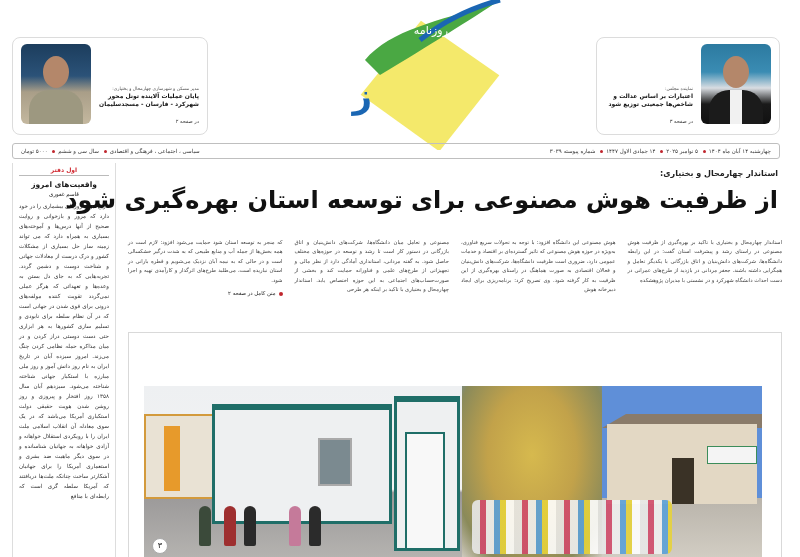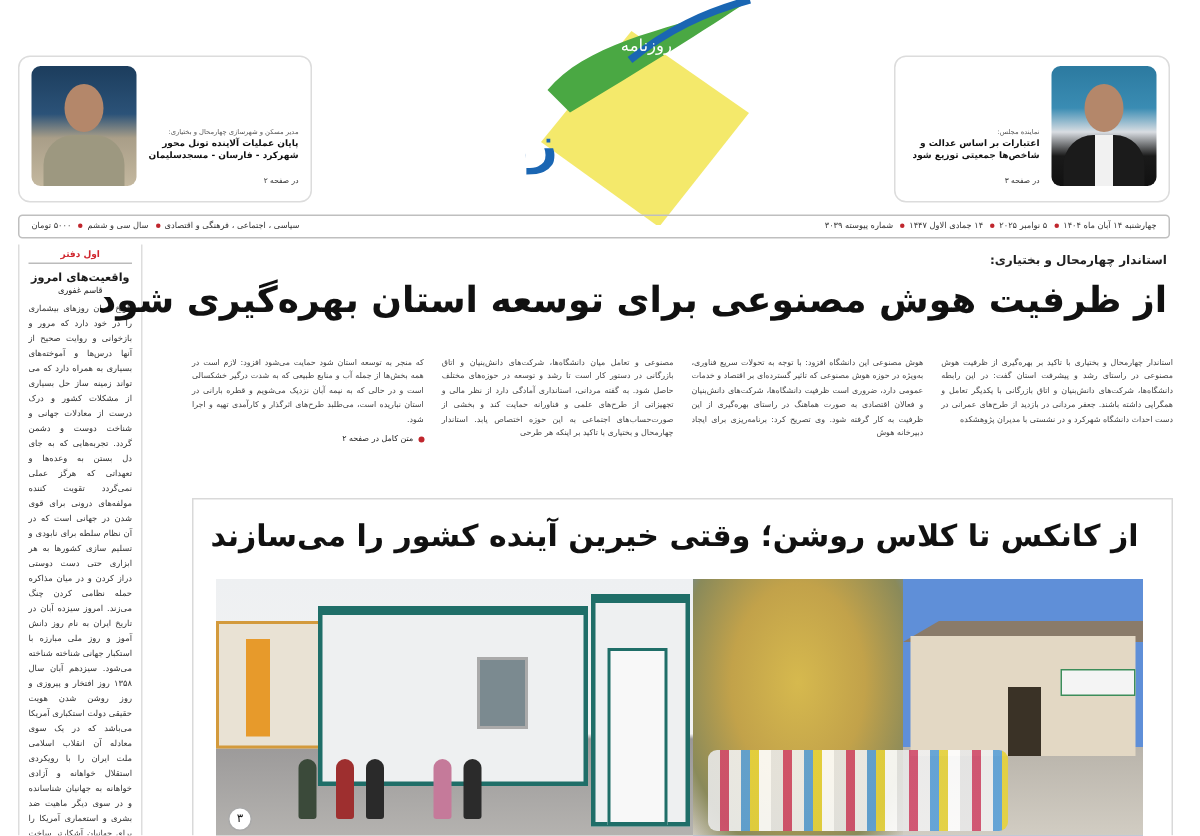--- a/index.html
+++ b/index.html
@@ -27,21 +27,21 @@
   .teaser.right .text { right: 86px; width: 96px; }
   .teaser .kicker { font-size: 4.5px; color: #555; }
   .teaser .title { font-weight: bold; font-size: 6px; color: #111; }
   .teaser .page { margin-top: 10px; font-size: 5px; color: #333; }
 
   
   .infobar { position: absolute; top: 143px; left: 12px; width: 768px; height: 16px; border: 1px solid #bfbfbf; border-radius: 3px; display: flex; justify-content: space-between; align-items: center; padding: 0 8px; font-size: 5.5px; color: #333; }
   .infobar .dot { display: inline-block; width: 3px; height: 3px; background: #c0262d; border-radius: 50%; margin: 0 3px; vertical-align: middle; }
 
   
-  .leftcol { position: absolute; top: 163px; left: 12px; width: 83px; height: 394px; border-left: 1px solid #ddd; border-right: 1px solid #ddd; overflow: hidden; }
+  .leftcol { position: absolute; top: 163px; left: 12px; width: 104px; height: 394px; border-left: 1px solid #ddd; border-right: 1px solid #ddd; overflow: hidden; }
   .leftcol .label { text-align: center; color: #d0262e; font-size: 6px; font-weight: bold; margin-top: 3px; }
   .leftcol .rule { height: 1px; background: #bbb; margin: 2px 6px 4px; }
   .leftcol h3 { font-size: 7.5px; text-align: center; margin-bottom: 2px; }
   .leftcol .author { font-size: 5.5px; text-align: center; margin-bottom: 4px; }
   .leftcol .body { font-size: 5.6px; line-height: 10px; text-align: justify; padding: 0 6px; color: #333; }
 
   
   .kicker-main { position: absolute; top: 169px; right: 22px; font-size: 8px; font-weight: bold; color: #222; padding-left: 40px; }
   .headline { position: absolute; top: 186px; right: 22px; font-size: 24px; font-weight: bold; color: #111; letter-spacing: -0.3px; white-space: nowrap; }
   .story-cols { position: absolute; top: 238px; left: 128px; width: 654px; height: 80px; display: flex; gap: 12px; }
@@ -141,21 +141,20 @@
   <div class="col">استاندار چهارمحال و بختیاری با تاکید بر بهره‌گیری از ظرفیت هوش مصنوعی در راستای رشد و پیشرفت استان گفت: در این رابطه دانشگاه‌ها، شرکت‌های دانش‌بنیان و اتاق بازرگانی با یکدیگر تعامل و همگرایی داشته باشند. جعفر مردانی در بازدید از طرح‌های عمرانی در دست احداث دانشگاه شهرکرد و در نشستی با مدیران پژوهشکده</div>
   <div class="col">هوش مصنوعی این دانشگاه افزود: با توجه به تحولات سریع فناوری، به‌ویژه در حوزه هوش مصنوعی که تاثیر گسترده‌ای بر اقتصاد و خدمات عمومی دارد، ضروری است ظرفیت دانشگاه‌ها، شرکت‌های دانش‌بنیان و فعالان اقتصادی به صورت هماهنگ در راستای بهره‌گیری از این ظرفیت به کار گرفته شود. وی تصریح کرد: برنامه‌ریزی برای ایجاد دبیرخانه هوش</div>
   <div class="col">مصنوعی و تعامل میان دانشگاه‌ها، شرکت‌های دانش‌بنیان و اتاق بازرگانی در دستور کار است تا رشد و توسعه در حوزه‌های مختلف حاصل شود. به گفته مردانی، استانداری آمادگی دارد از نظر مالی و تجهیزاتی از طرح‌های علمی و فناورانه حمایت کند و بخشی از صورت‌حساب‌های اجتماعی به این حوزه اختصاص یابد. استاندار چهارمحال و بختیاری با تاکید بر اینکه هر طرحی</div>
   <div class="col">
     <div>که منجر به توسعه استان شود حمایت می‌شود افزود: لازم است در همه بخش‌ها از جمله آب و منابع طبیعی که به شدت درگیر خشکسالی است و در حالی که به نیمه آبان نزدیک می‌شویم و قطره بارانی در استان نباریده است، می‌طلبد طرح‌های اثرگذار و کارآمدی تهیه و اجرا شود.</div>
     <div class="more"><span class="dot"></span><span>متن کامل در صفحه ۲</span></div>
   </div>
 </div>
 
 <div class="feature">
-  <div class="fheadline">از کانکس تا کلاس روشن؛ وقتی خیرین آینده کشور را می‌سازند</div>
 
   <div class="img1">
     <div class="sky"></div>
     <div class="cabin c0">
         <div class="orange"></div>
       </div>
     <div class="cabin c1">
         <div class="window"></div>
       </div>
     <div class="cabin c2">

